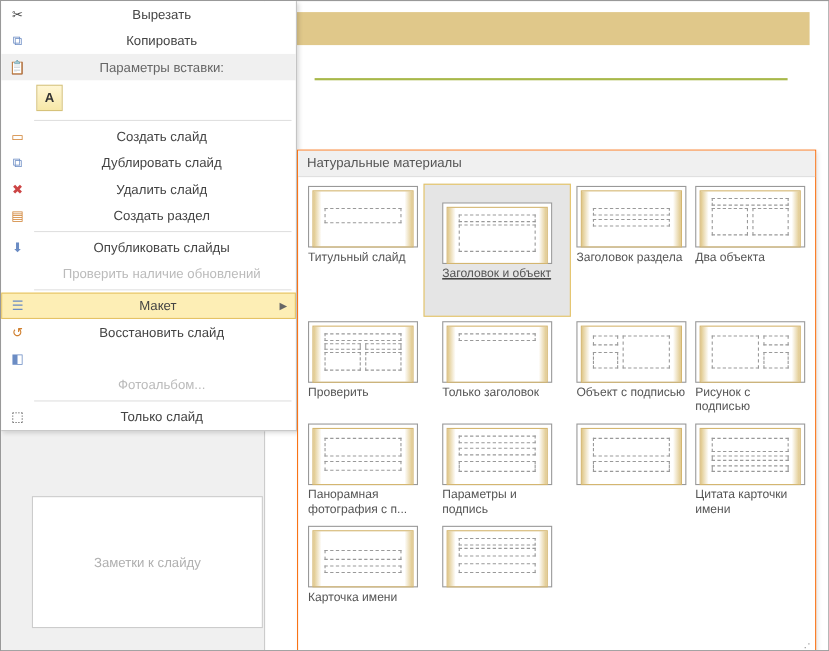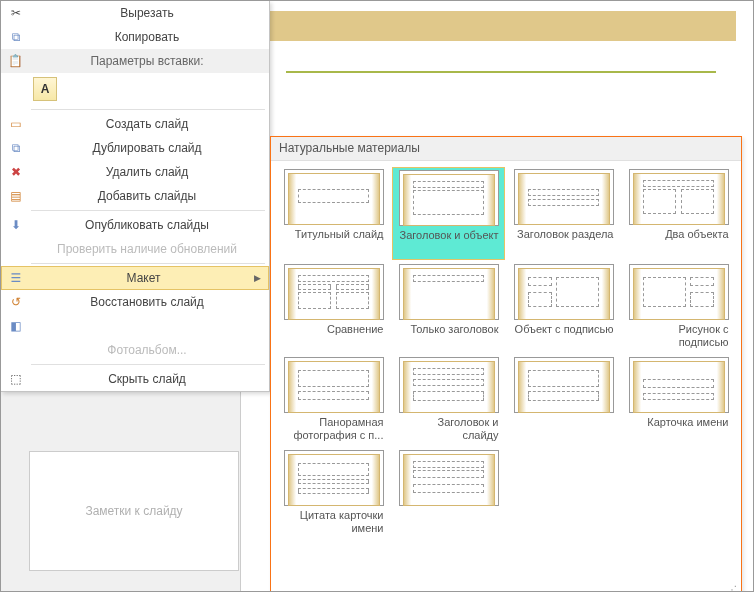--- a/index.html
+++ b/index.html
@@ -16,40 +16,40 @@
 .paste-row { display: flex; padding: 4px 0 6px 32px; gap: 6px; }
 .paste-btn { width: 24px; height: 24px; border: 1px solid #d6c27a; background: linear-gradient(#fff6d4,#f7e8a8); display: flex; align-items: center; justify-content: center; font-size: 12px; font-weight: bold; color: #333; cursor: pointer; }
 .left-panel-bg { position: absolute; left: 0; top: 0; width: 240px; height: 100%; background: #f0f0f0; z-index: 1; border-right: 1px solid #ccc; }
 .slide-preview-bg { position: absolute; left: 245px; top: 10px; width: 490px; height: 120px; background: #fff; border-top: 30px solid #e0c88a; z-index: 0; }
 .slide-preview-bg::after { content:""; position:absolute; left:40px; right:20px; top:30px; height:2px; background:#a8b84a; }
 .notes-area { position: absolute; left: 28px; bottom: 20px; width: 210px; height: 120px; background: #fff; border: 1px solid #ccc; z-index: 2; display:flex; align-items:center; justify-content:center; padding: 0 8px; color: #b0b0b0; }
 .gallery { position: absolute; left: 269px; top: 135px; width: 472px; height: 462px; background: #fff; border: 1px solid #f97316; box-shadow: 2px 2px 4px rgba(0,0,0,0.1); z-index: 11; }
 .gallery-header { height: 24px; background: #f0f0f0; border-bottom: 1px solid #e0e0e0; padding: 4px 8px; color: #555; }
 .gallery-grid { display: grid; grid-template-columns: repeat(4, 1fr); gap: 2px; padding: 6px; }
 .layout-item { display: flex; flex-direction: column; align-items: center; padding: 2px; cursor: pointer; }
-.layout-item.selected { background: #5eead4; border: 1px solid #e5c365; padding: 2px; }
+.layout-item.selected { background: #e5e5e5; border: 1px solid #e5c365; padding: 16px; text-decoration: underline; }
 .thumb { width: 100px; height: 56px; background: #fff; border: 1px solid #999; position: relative; }
 .thumb::before { content:""; position:absolute; left:3px; right:3px; top:3px; height:50px; border:1px solid #d4b670; background: linear-gradient(to right, #e0c88a 0%, #fff 8%, #fff 92%, #e0c88a 100%); }
 .thumb-inner { position:absolute; left:10px; right:10px; top:8px; bottom:8px; }
 .ph { border: 1px dashed #999; background: #fff; position: absolute; }
 .ph.title-big { left:5%; right:5%; top:30%; height:35%; }
 .ph.title-top { left:5%; right:5%; top:5%; height:18%; }
 .ph.body-full { left:5%; right:5%; top:30%; bottom:5%; }
 .ph.body-left { left:5%; width:42%; top:30%; bottom:5%; }
 .ph.body-right { right:5%; width:42%; top:30%; bottom:5%; }
 .ph.cap-left { left:5%; width:42%; top:30%; height:15%; }
 .ph.cap-right { right:5%; width:42%; top:30%; height:15%; }
 .ph.cmp-left { left:5%; width:42%; top:50%; bottom:5%; }
 .ph.cmp-right { right:5%; width:42%; top:50%; bottom:5%; }
 .ph.pic-left { left:5%; width:55%; top:10%; bottom:10%; background:#fff; }
 .ph.cap-side { right:5%; width:30%; top:10%; height:25%; }
 .ph.cap-bottom { right:5%; width:30%; bottom:10%; height:40%; }
 .ph.pano { left:5%; right:5%; top:10%; height:45%; }
 .ph.pano-cap { left:5%; right:5%; bottom:10%; height:25%; }
-.layout-label { font-size: 11px; text-align: right; color: #555; margin-top: 3px; line-height: 1.2; min-height: 28px; width: 100px; }
+.layout-label { font-size: 11px; text-align: left; color: #555; margin-top: 3px; line-height: 1.2; min-height: 28px; width: 100px; }
 .resize-grip { position:absolute; right:4px; bottom:2px; font-size:10px; color:#999; }
 .ico-box { color:#6b8cc4; }
 .ico-orange { color:#d08030; }
 </style>
 </head>
 <body>
 
 <div class="left-panel-bg"></div>
 <div class="slide-preview-bg"></div>
 <div class="notes-area">Заметки к слайду</div>
@@ -78,21 +78,21 @@
   <div class="menu-item">
     <span class="menu-icon ico-box">⧉</span>
     <span class="menu-label">Дублировать слайд</span>
   </div>
   <div class="menu-item">
     <span class="menu-icon" style="color:#c44">✖</span>
     <span class="menu-label">Удалить слайд</span>
   </div>
   <div class="menu-item">
     <span class="menu-icon ico-orange">▤</span>
-    <span class="menu-label">Добавить слайды</span>
+    <span class="menu-label">Создать раздел</span>
   </div>
   <div class="sep"></div>
   <div class="menu-item">
     <span class="menu-icon ico-box">⬇</span>
     <span class="menu-label">Опубликовать слайды</span>
   </div>
   <div class="menu-item disabled">
     <span class="menu-icon"></span>
     <span class="menu-label">Проверить наличие обновлений</span>
   </div>
@@ -109,21 +109,21 @@
   <div class="menu-item">
     <span class="menu-icon ico-box">◧</span>
   </div>
   <div class="menu-item disabled">
     <span class="menu-icon"></span>
     <span class="menu-label">Фотоальбом...</span>
   </div>
   <div class="sep"></div>
   <div class="menu-item">
     <span class="menu-icon">⬚</span>
-    <span class="menu-label">Скрыть слайд</span>
+    <span class="menu-label">Только слайд</span>
   </div>
 </div>
 
 <div class="gallery">
   <div class="gallery-header">Натуральные материалы</div>
   <div class="gallery-grid" id="layout-grid">
       <div class="layout-item">
         <div class="thumb">
           <div class="thumb-inner">
             <div class="ph title-big"></div>
@@ -162,21 +162,21 @@
       <div class="layout-item">
         <div class="thumb">
           <div class="thumb-inner">
             <div class="ph title-top"></div>
             <div class="ph cap-left"></div>
             <div class="ph cap-right"></div>
             <div class="ph cmp-left"></div>
             <div class="ph cmp-right"></div>
           </div>
         </div>
-        <div class="layout-label">Сравнение</div>
+        <div class="layout-label">Проверить</div>
       </div>
       <div class="layout-item">
         <div class="thumb">
           <div class="thumb-inner">
             <div class="ph title-top"></div>
           </div>
         </div>
         <div class="layout-label">Только заголовок</div>
       </div>
       <div class="layout-item">
@@ -209,52 +209,52 @@
         <div class="layout-label">Панорамная фотография с п...</div>
       </div>
       <div class="layout-item">
         <div class="thumb">
           <div class="thumb-inner">
             <div class="ph title-top"></div>
             <div class="ph" style="left:5%;right:5%;top:35%;height:18%"></div>
             <div class="ph" style="left:5%;right:5%;bottom:8%;height:25%"></div>
           </div>
         </div>
-        <div class="layout-label">Заголовок и слайду</div>
+        <div class="layout-label">Параметры и подпись</div>
       </div>
       <div class="layout-item">
         <div class="thumb">
           <div class="thumb-inner">
             <div class="ph" style="left:5%;right:5%;top:10%;height:45%"></div>
             <div class="ph" style="left:5%;right:5%;bottom:8%;height:25%"></div>
           </div>
         </div>
-      </div>
-      <div class="layout-item">
-        <div class="thumb">
-          <div class="thumb-inner">
-            <div class="ph" style="left:5%;right:5%;top:35%;height:22%"></div>
-            <div class="ph" style="left:5%;right:5%;bottom:10%;height:18%"></div>
-          </div>
-        </div>
-        <div class="layout-label">Карточка имени</div>
       </div>
       <div class="layout-item">
         <div class="thumb">
           <div class="thumb-inner">
             <div class="ph" style="left:5%;right:5%;top:10%;height:35%"></div>
             <div class="ph" style="left:5%;right:5%;top:52%;height:15%"></div>
             <div class="ph" style="left:5%;right:5%;bottom:8%;height:15%"></div>
           </div>
         </div>
         <div class="layout-label">Цитата карточки имени</div>
       </div>
       <div class="layout-item">
         <div class="thumb">
           <div class="thumb-inner">
+            <div class="ph" style="left:5%;right:5%;top:35%;height:22%"></div>
+            <div class="ph" style="left:5%;right:5%;bottom:10%;height:18%"></div>
+          </div>
+        </div>
+        <div class="layout-label">Карточка имени</div>
+      </div>
+      <div class="layout-item">
+        <div class="thumb">
+          <div class="thumb-inner">
             <div class="ph title-top"></div>
             <div class="ph" style="left:5%;right:5%;top:30%;height:20%"></div>
             <div class="ph" style="left:5%;right:5%;bottom:10%;height:25%"></div>
           </div>
         </div>
       </div>
     </div>
   <div class="resize-grip">⋰</div>
 </div>
 

